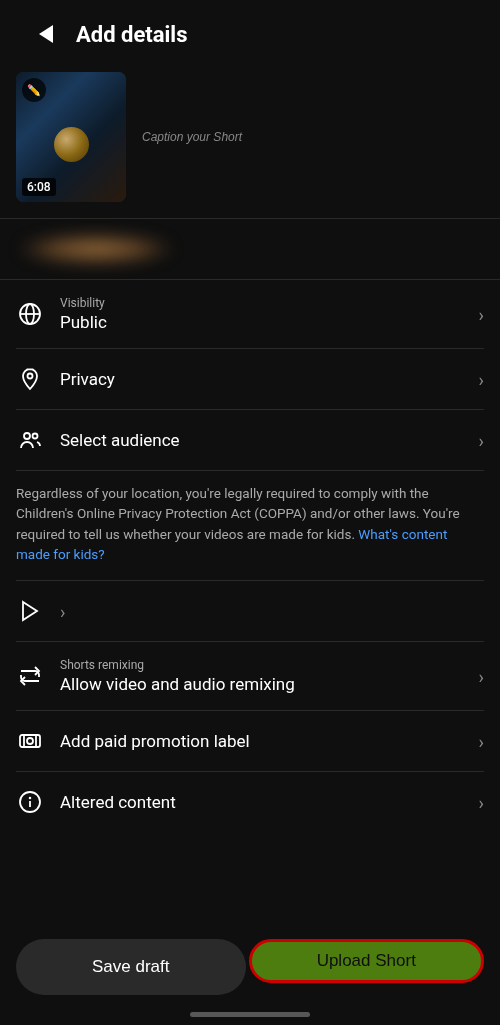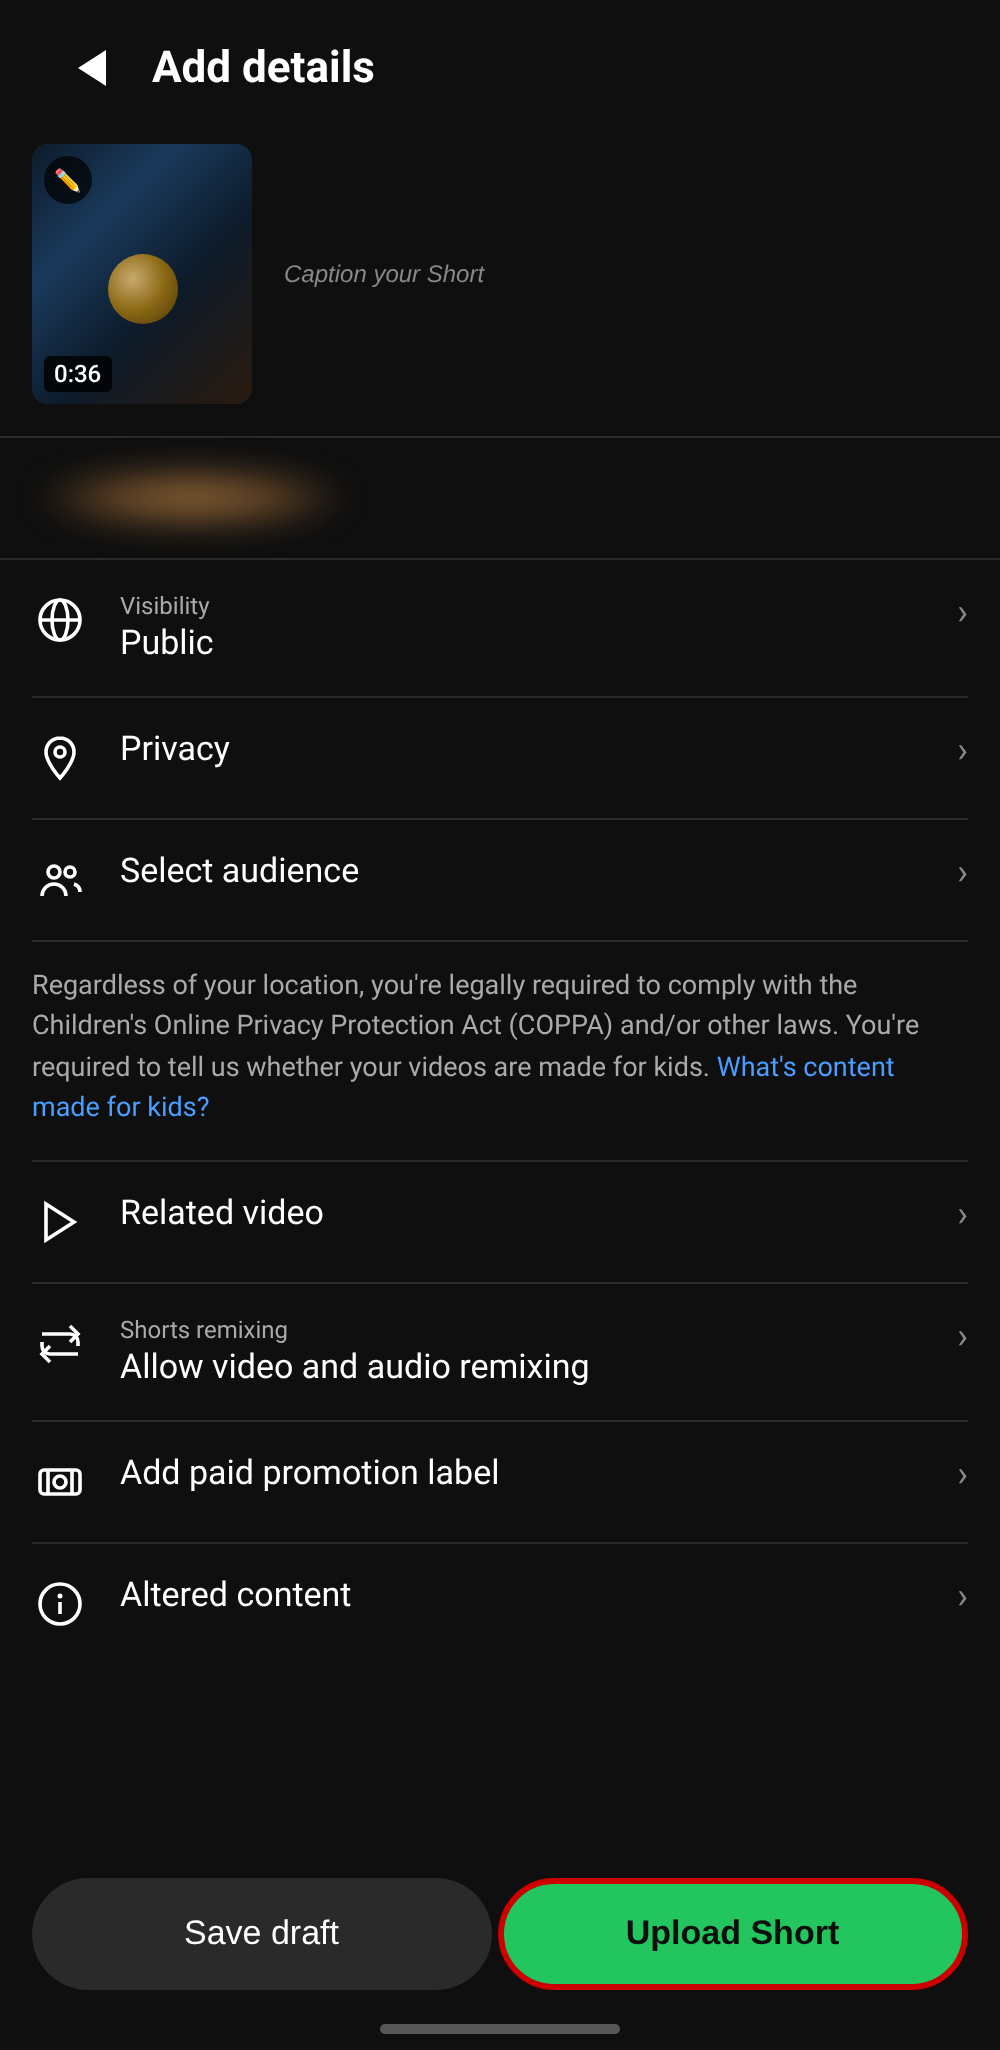--- a/index.html
+++ b/index.html
@@ -147,21 +147,21 @@
     .user-avatar-blur {
       width: 160px;
       height: 32px;
       background: radial-gradient(ellipse, rgba(210,150,80,0.7) 0%, rgba(180,120,60,0.5) 40%, transparent 70%);
       filter: blur(8px);
       border-radius: 16px;
     }
 
     .menu-item {
       display: flex;
-      align-items: flex-start;
+      align-items: center;
       padding: 16px 16px;
       gap: 16px;
       cursor: pointer;
       position: relative;
     }
 
     .menu-icon-wrap {
       width: 28px;
       height: 28px;
       display: flex;
@@ -228,27 +228,27 @@
       background: #2a2a2a;
       color: #ffffff;
       border: none;
       font-size: 17px;
       font-weight: 500;
       cursor: pointer;
     }
 
     .btn-upload {
       flex: 1;
-      height: 56px;
+      height: 44px;
       border-radius: 28px;
-      background: #22c55e;
+      background: #4d7c0f;
       color: #0f0f0f;
       border: 3px solid #cc0000;
       font-size: 17px;
-      font-weight: 700;
+      font-weight: 400;
       cursor: pointer;
     }
 
     .home-indicator {
       position: absolute;
       bottom: 8px;
       left: 50%;
       transform: translateX(-50%);
       width: 120px;
       height: 5px;
@@ -268,21 +268,21 @@
 </div>
 
 <div class="video-section">
   <div class="thumbnail-container">
     <div class="thumbnail-img">
       <div class="thumbnail-moon"></div>
     </div>
     <div class="edit-badge">
       <span class="edit-icon">✏️</span>
     </div>
-    <div class="duration-badge">0:36</div>
+    <div class="duration-badge">6:08</div>
   </div>
   <input class="caption-input" type="text" placeholder="Caption your Short" style="">
 </div>
 
 <div class="full-divider"></div>
 
 <div class="user-section">
   <div class="user-avatar-blur"></div>
 </div>
 
@@ -344,23 +344,20 @@
 </div>
 
 <div class="divider"></div>
 
 <div class="menu-item">
   <div class="menu-icon-wrap">
     <svg class="menu-icon-svg" viewBox="0 0 24 24">
       <polygon points="5,3 19,12 5,21" fill="none" stroke="#ffffff" stroke-width="1.8"></polygon>
     </svg>
   </div>
-  <div class="menu-content">
-    <div class="menu-label">Related video</div>
-  </div>
   <span class="menu-chevron">›</span>
 </div>
 
 <div class="divider"></div>
 
 <div class="menu-item">
   <div class="menu-icon-wrap">
     <svg class="menu-icon-svg" viewBox="0 0 24 24">
       <path d="M17 3l4 4-4 4"></path>
       <path d="M3 7h14a4 4 0 0 1 4 4v2"></path>

